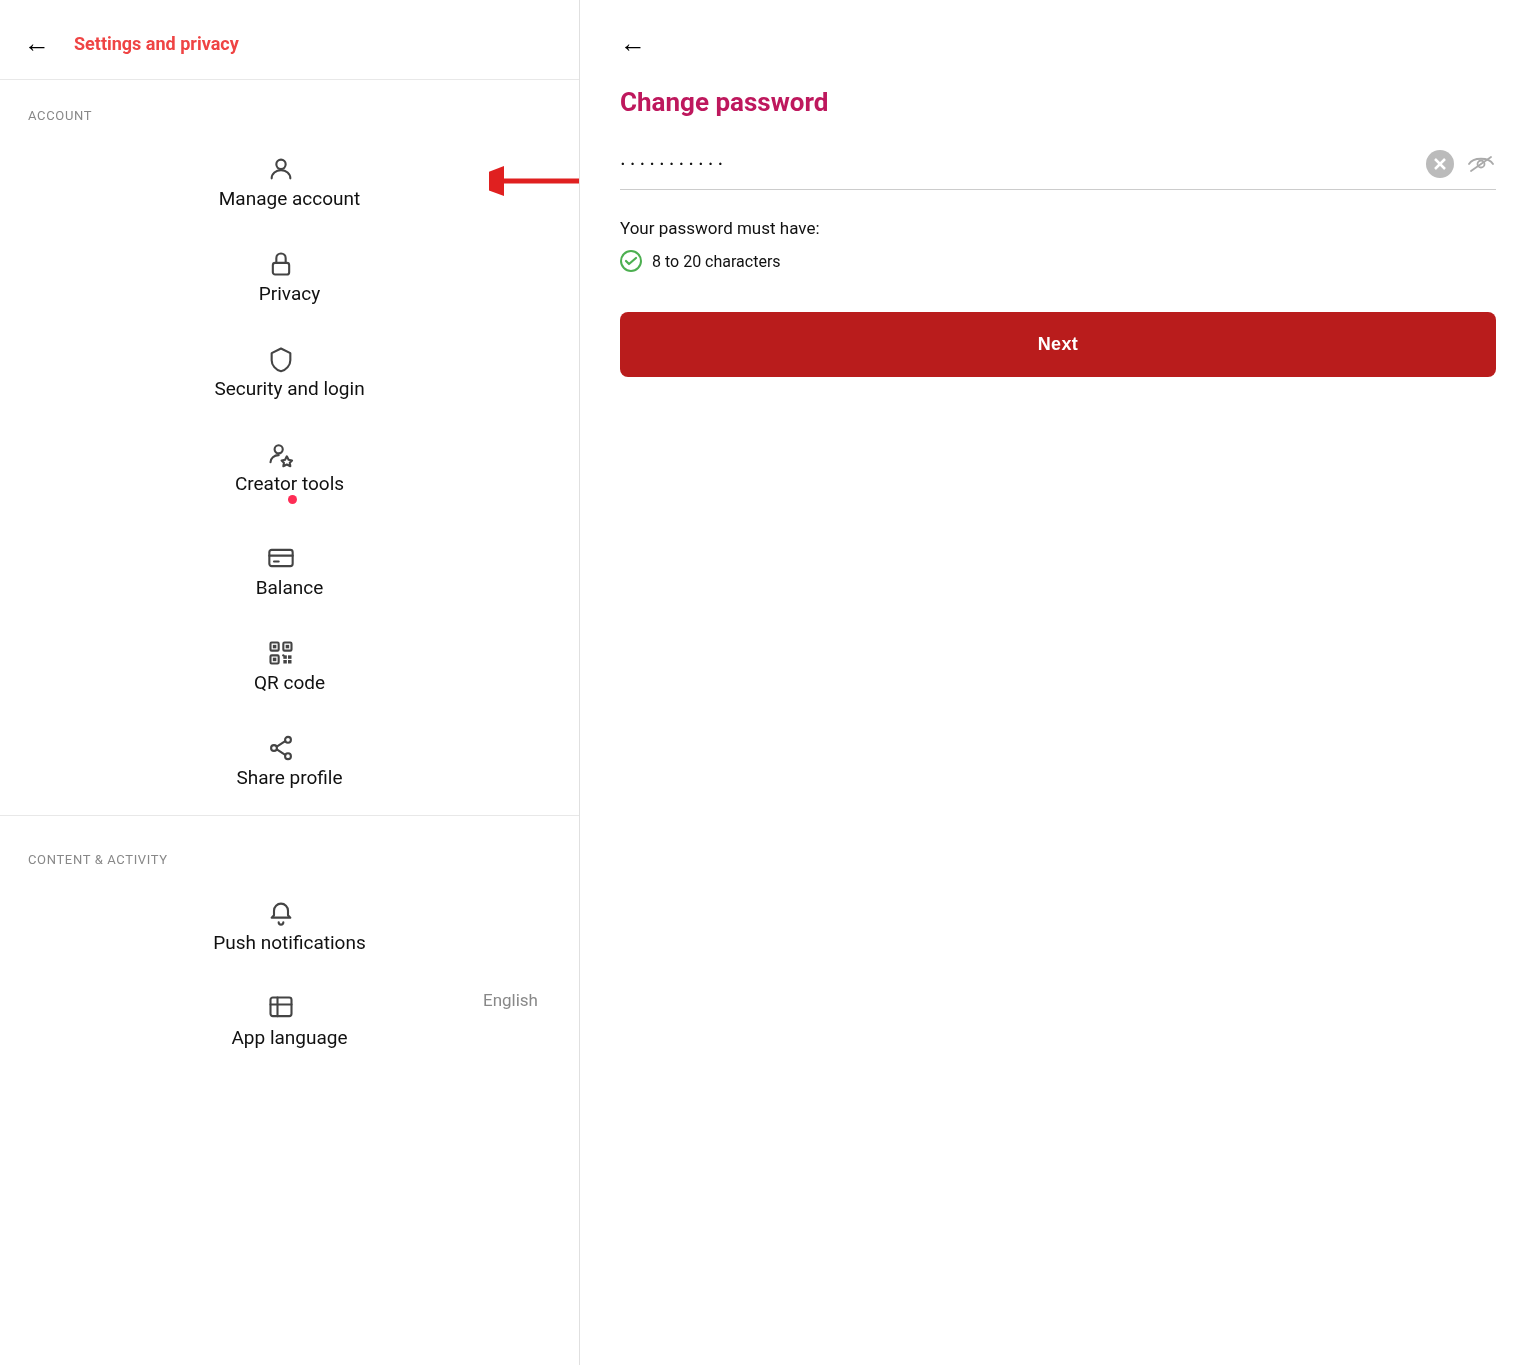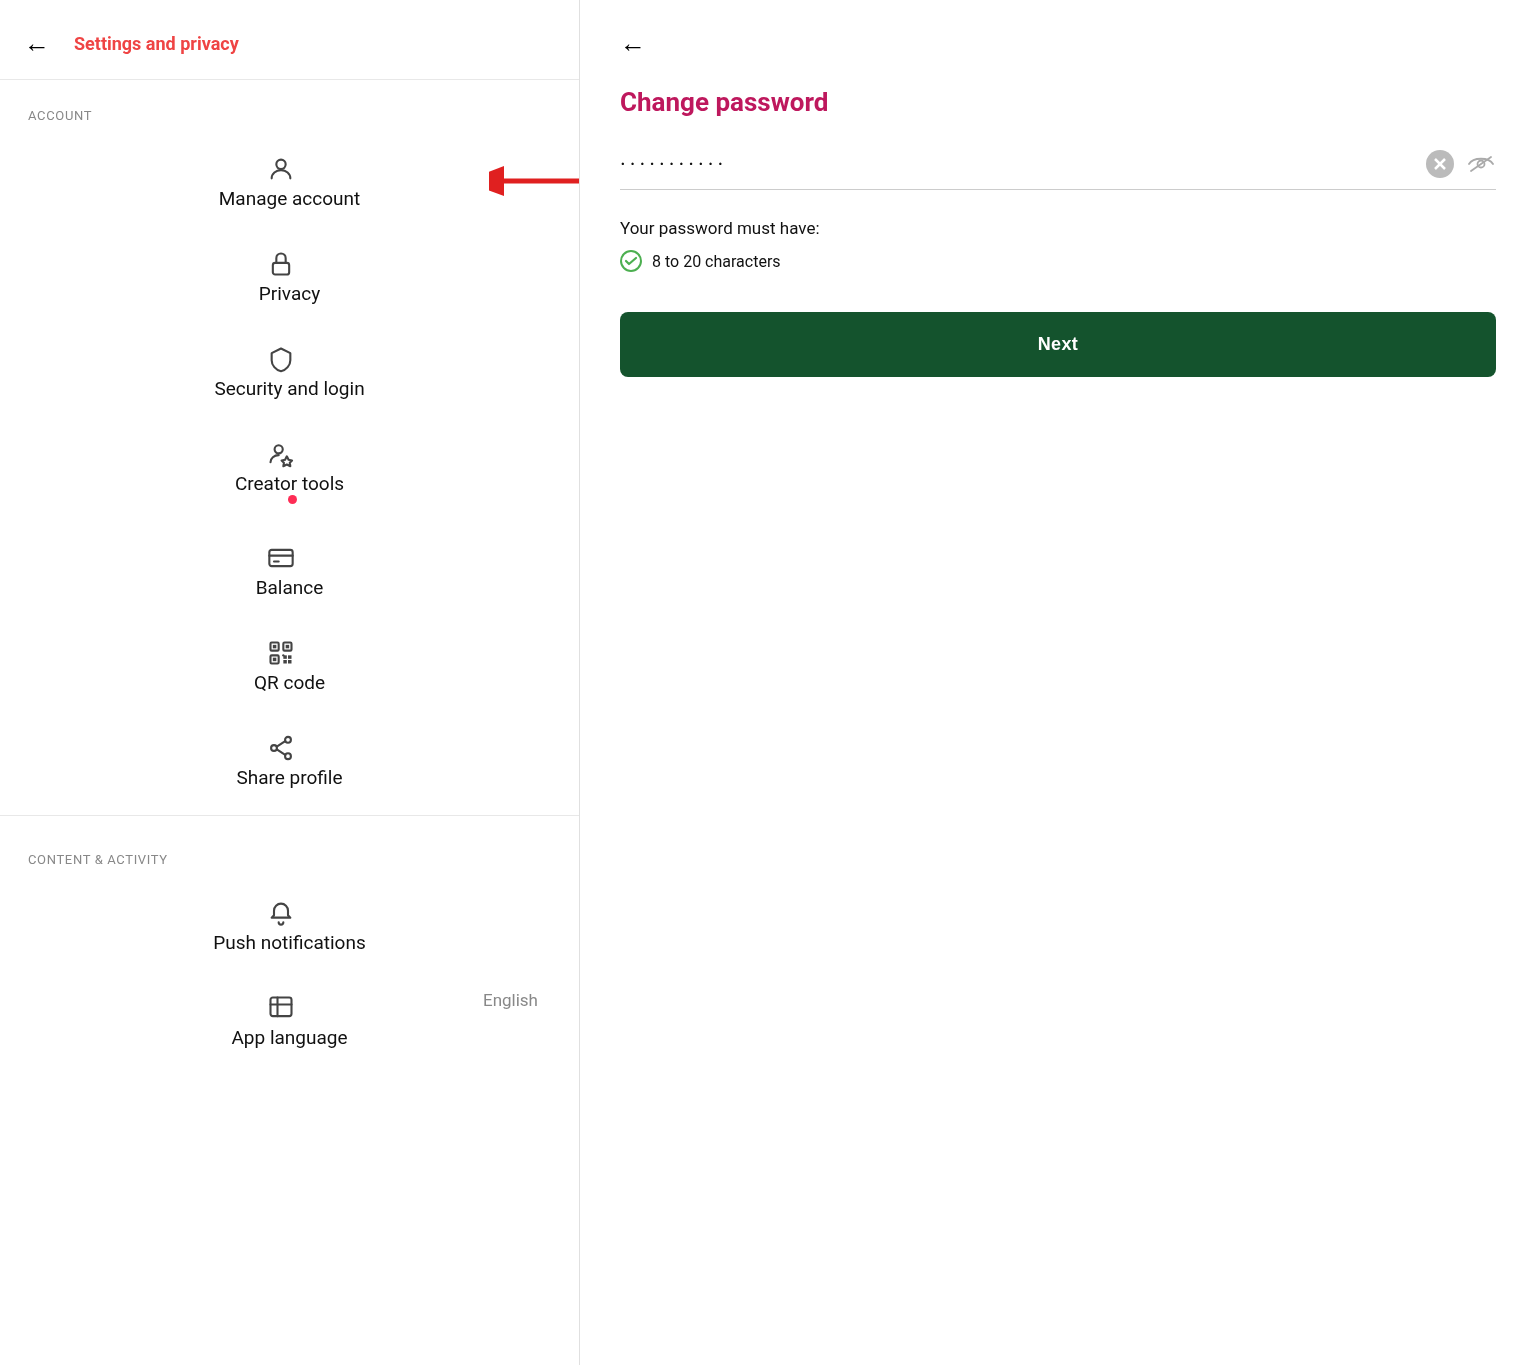--- a/index.html
+++ b/index.html
@@ -204,21 +204,21 @@
       flex-shrink: 0;
     }
     .rule-text {
       font-size: 16px;
       color: #111;
     }
 
     .next-button {
       width: 100%;
       padding: 22px 5px;
-      background: #14532d;
+      background: #b91c1c;
       color: #fff;
       font-size: 18px;
       font-weight: 700;
       border: none;
       border-radius: 8px;
       cursor: pointer;
       letter-spacing: 0.02em;
     }
 
     

